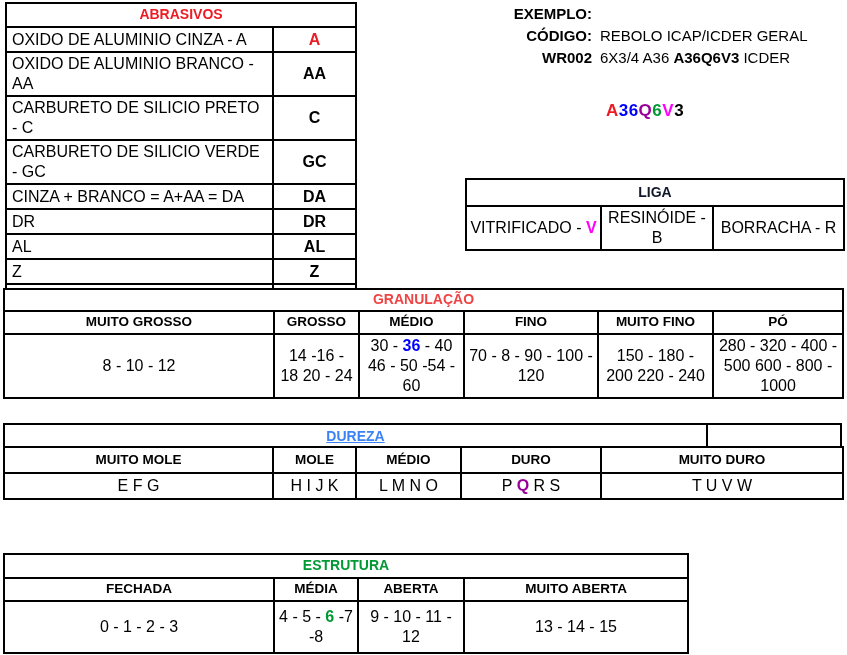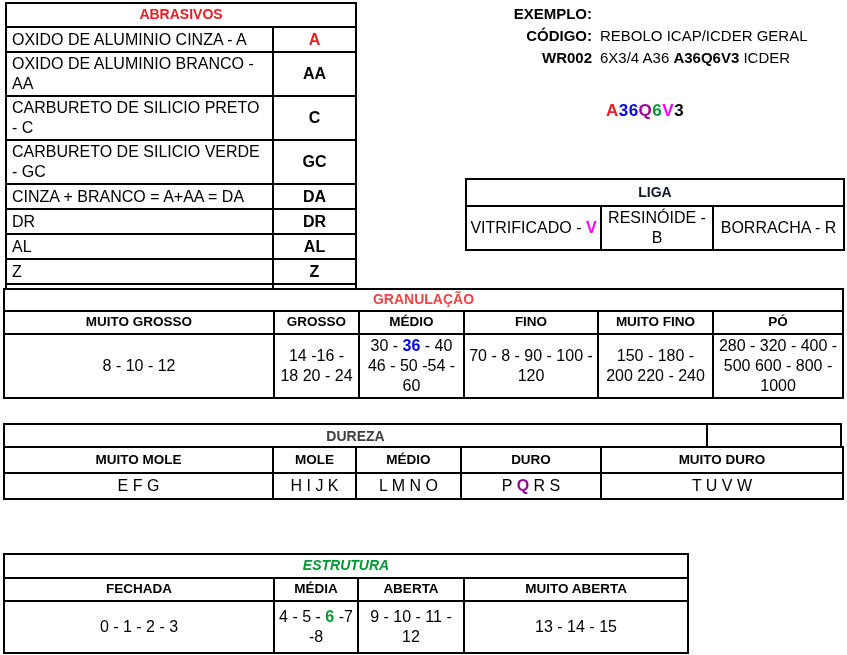--- a/index.html
+++ b/index.html
@@ -54,21 +54,21 @@
     width:705px; height:25px; border:2px solid #000; background:#fff;
     font-weight:700; font-size:14px; text-align:center; line-height:22px;
   }
   .dureza-head .dh2 { width:136px; height:25px; margin-left:-2px; border:2px solid #000; background:#fff; }
   .dureza-wrap table { position:static; margin-top:-2px; width:839px; }
   .dureza-wrap tr.h { height:26px; }
   .dureza-wrap tr.d { height:26px; }
 
   
   .estrutura { left:3px; top:553px; width:684px; }
-  .estrutura tr.t { height:24px;font-style:italic; }
+  .estrutura tr.t { height:24px; }
   .estrutura tr.h { height:23px; }
   .estrutura tr.d { height:52px; }
 </style>
 </head>
 <body>
 
 <table class="abrasivos">
   <colgroup>
       <col style="width:267px">
       <col style="width:83px">
@@ -172,21 +172,21 @@
     <td><span>30 - </span><span style="color: rgb(0, 0, 255); font-weight: 700;">36</span><span> - 40 46 - 50 -54 - 60</span></td>
     <td>70 - 8 - 90 - 100 - 120</td>
     <td>150 - 180 - 200 220 - 240</td>
     <td>280 - 320 - 400 - 500 600 - 800 - 1000</td>
   </tr>
 </tbody>
   </table>
 
 <div class="dureza-wrap">
   <div class="dureza-head">
-    <div class="dh1" style="color: #404040;">DUREZA</div>
+    <div class="dh1" style="color: #3b82f6; text-decoration: underline;">DUREZA</div>
     <div class="dh2"></div>
   </div>
   <table>
     <colgroup>
       <col style="width:269px">
         <col style="width:83px">
         <col style="width:105px">
       <col style="width:140px">
         <col style="width:242px">
     </colgroup>

